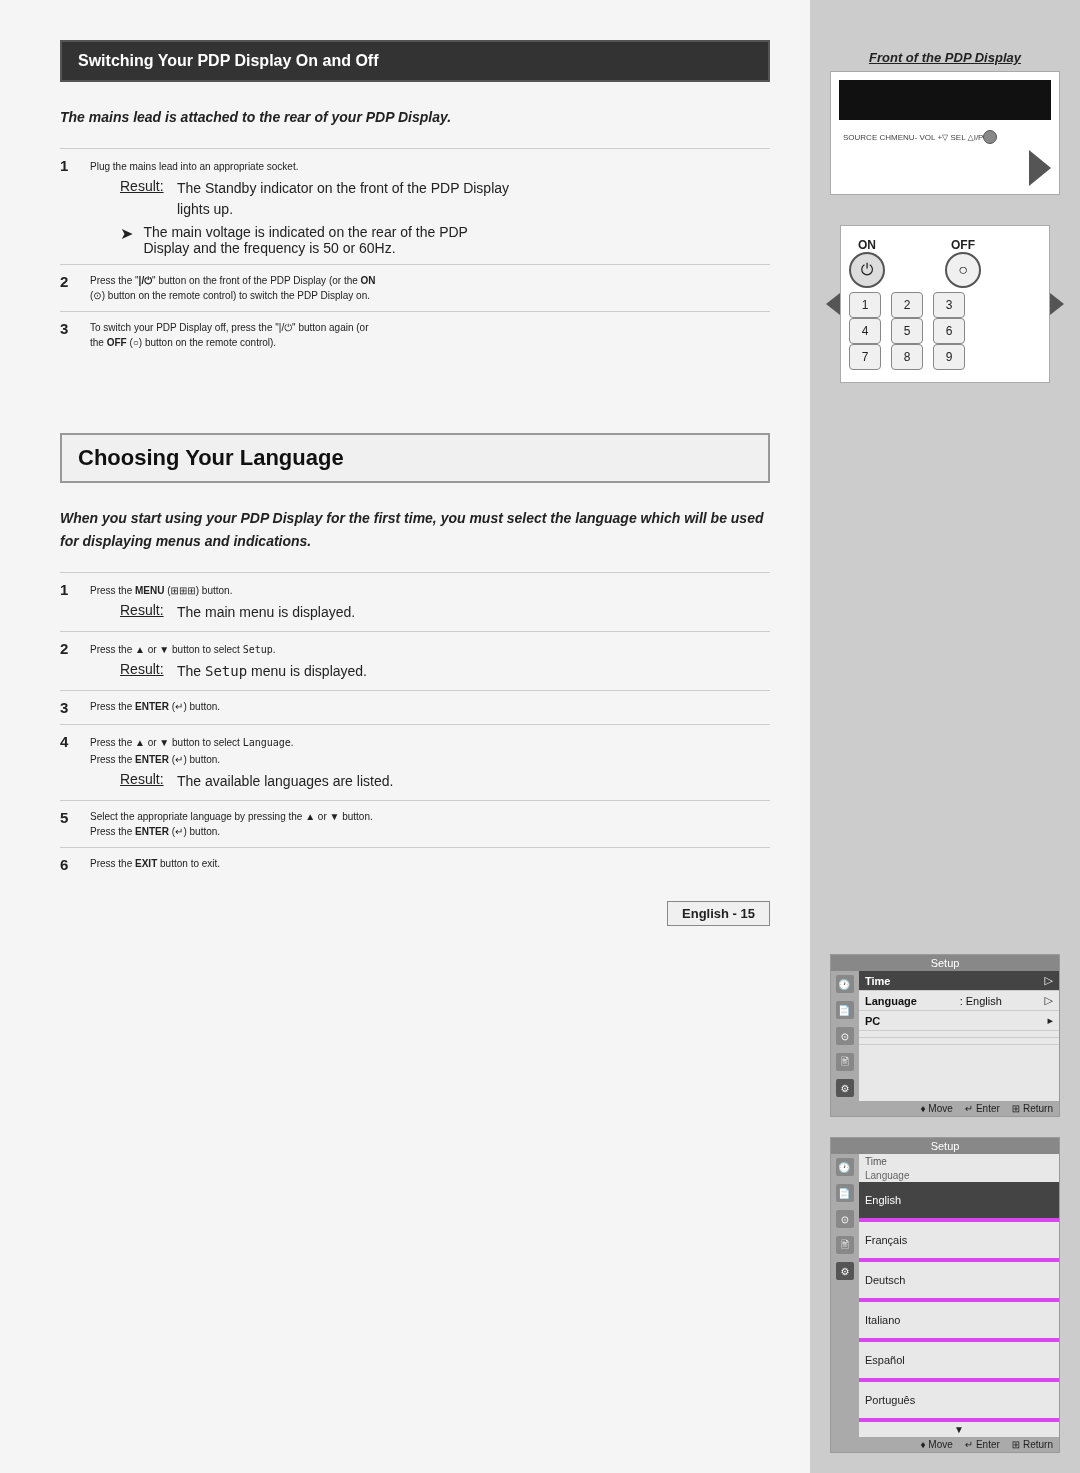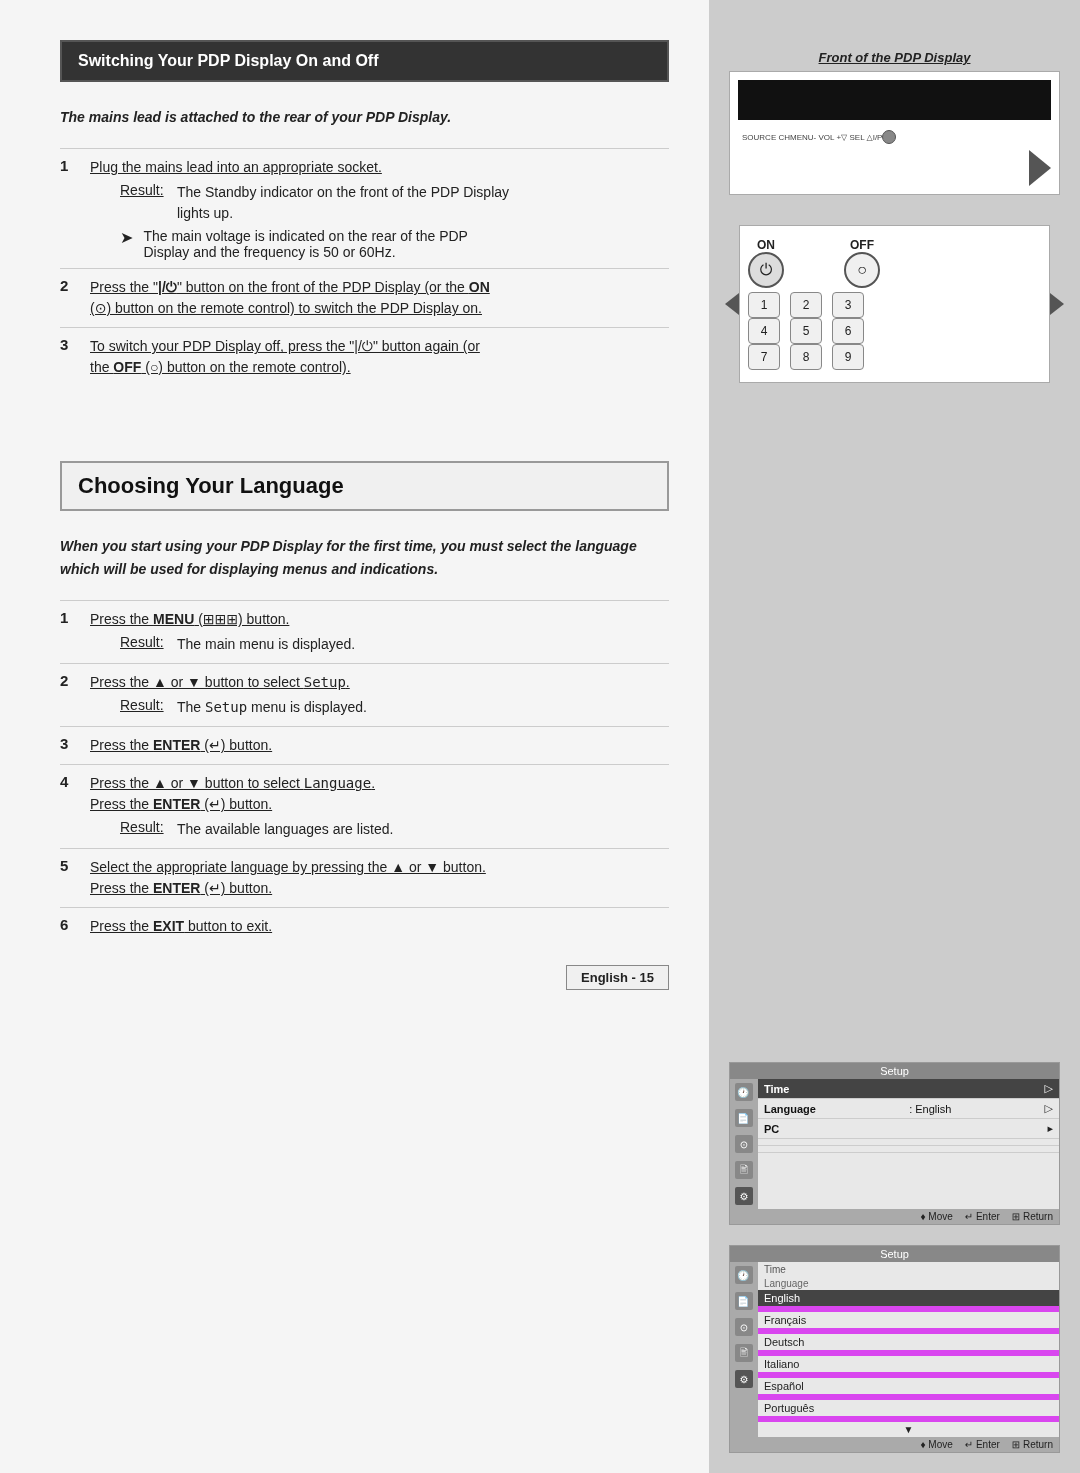--- a/index.html
+++ b/index.html
@@ -20,21 +20,21 @@
       display: flex;
     }
 
     .main-content {
       flex: 1;
       padding: 40px 40px 40px 60px;
       background: #f5f5f5;
     }
 
     .right-sidebar {
-      width: 371px;
+      width: 270px;
       background: #cccccc;
       padding: 20px 20px;
       display: flex;
       flex-direction: column;
       gap: 20px;
     }
 
     
     .section-title {
       background: #333;
@@ -65,23 +65,22 @@
       border-top: 1px solid #ccc;
     }
 
     .step-num {
       font-weight: bold;
       font-size: 15px;
       min-width: 18px;
     }
 
     .step-text {
-      font-size: 14px;
+      font-size: 10px;
       line-height: 1.5;
-      text-decoration: underline;
     }
 
     .step-text b { font-weight: bold; }
 
     .result-row {
       display: flex;
       gap: 12px;
       margin-top: 4px;
       margin-left: 30px;
     }
@@ -318,23 +317,23 @@
     }
 
     .lang-row-header {
       display: flex;
       padding: 2px 6px;
       font-size: 10px;
       color: #555;
     }
 
     .lang-item {
-      padding: 2px 6px;
+      padding: 12px 6px;
       font-size: 11px;
-      border-bottom: 6px solid #d946ef;
+      border-bottom: 4px solid #d946ef;
     }
 
     .lang-item.selected {
       background: #444;
       color: #fff;
     }
 
     .lang-footer {
       background: #aaa;
       display: flex;

